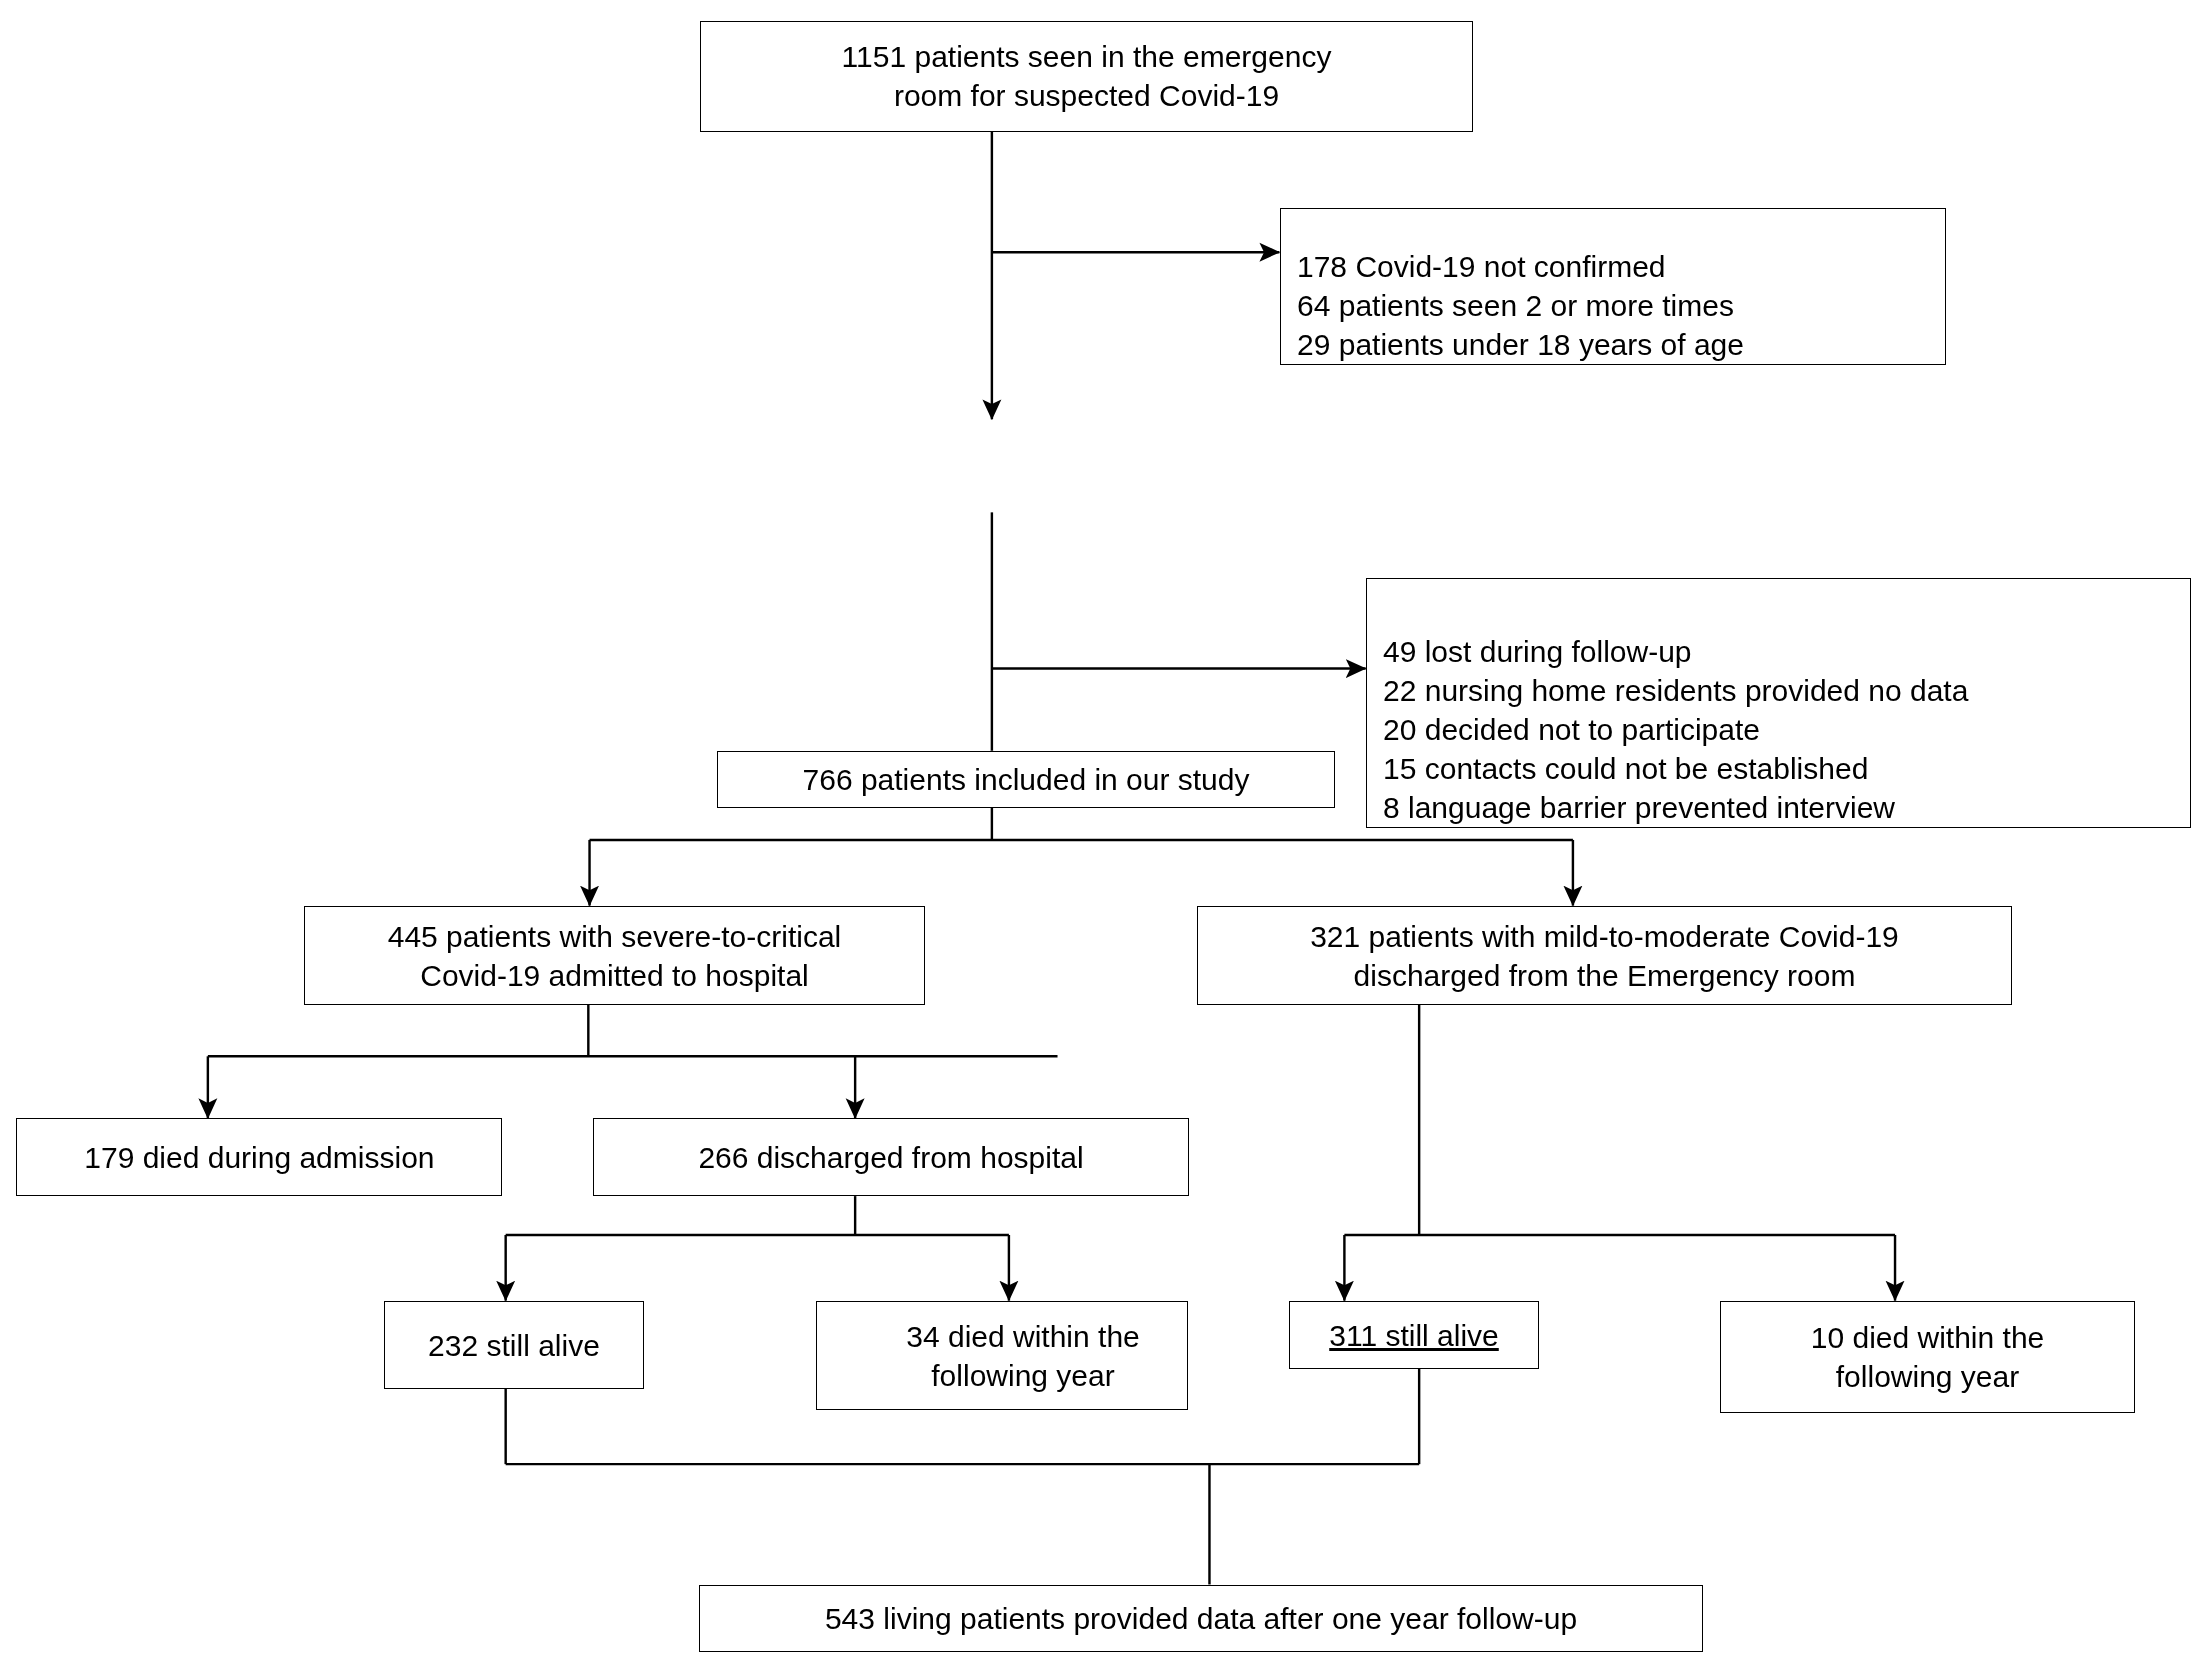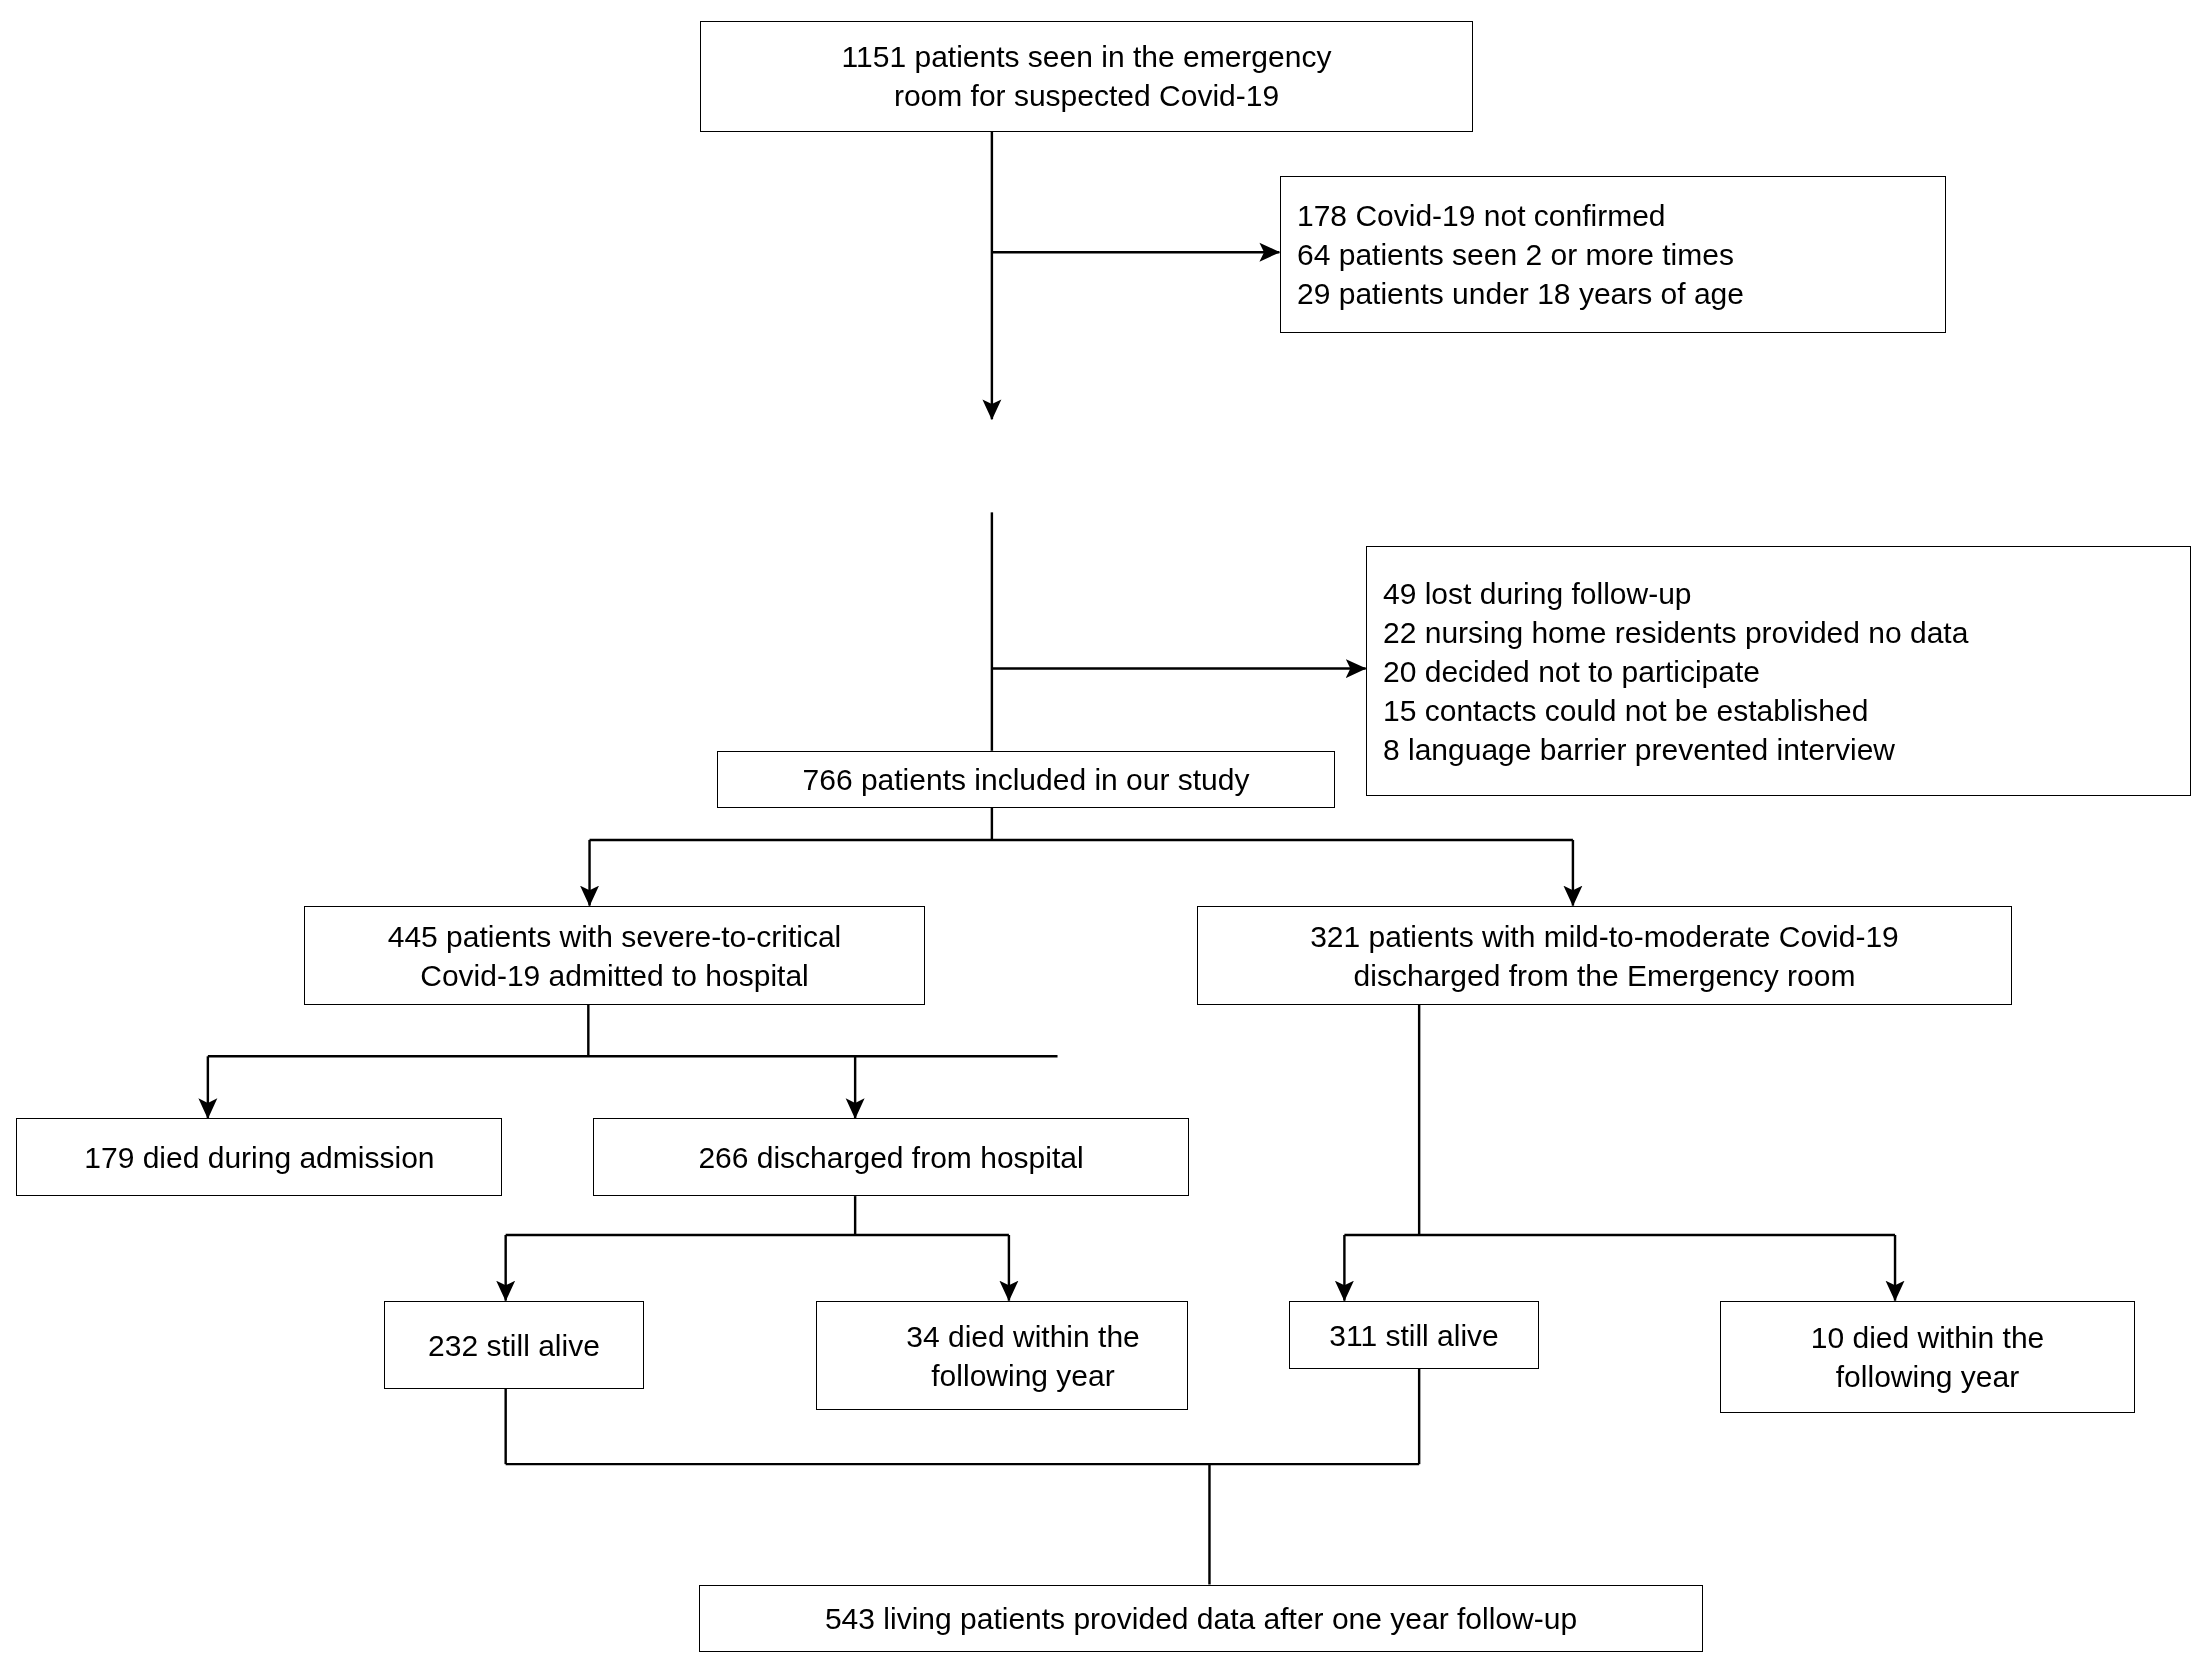--- a/index.html
+++ b/index.html
@@ -43,22 +43,23 @@
     text-align: center;
     white-space: pre-line;
     padding: 0 8.5px;
   }
   .node-text.left-align {
     text-align: left;
     width: 100%;
     padding: 0 16px;
   }
   .exclusion-list {
-    align-items: center;
+    align-items: flex-end;
     justify-content: flex-start;
+    margin-top: 32px;
   }
 </style>
 </head>
 <body>
 
 <div id="chart-root">
 
   <svg id="flow-svg" viewBox="0 0 3628 2728">
     <defs>
       <marker id="arrowhead" markerWidth="9" markerHeight="9" refX="8.2" refY="4.5" orient="auto" markerUnits="strokeWidth">
@@ -148,21 +149,21 @@
 
   <div class="node-box" style="left:384px; top:1301px; width:260px; height:88px;">
     <span class="node-text">232 still alive</span>
   </div>
 
   <div class="node-box" style="left:816px; top:1301px; width:372px; height:109px;padding-left:42px;">
     <span class="node-text">34 died within the
 following year</span>
   </div>
 
-  <div class="node-box" style="left:1289px; top:1301px; width:250px; height:68px;">
+  <div class="node-box" style="left:1289px; top:1301px; width:250px; height:68px;text-decoration:underline;">
     <span class="node-text">311 still alive</span>
   </div>
 
   <div class="node-box" style="left:1712px; top:1301px; width:415px; height:112px;margin-left:8px;">
     <span class="node-text">10 died within the
 following year</span>
   </div>
 
   <div class="node-box" style="left:699px; top:1585px; width:1004px; height:67px;">
     <span class="node-text">543 living patients provided data after one year follow-up</span>

